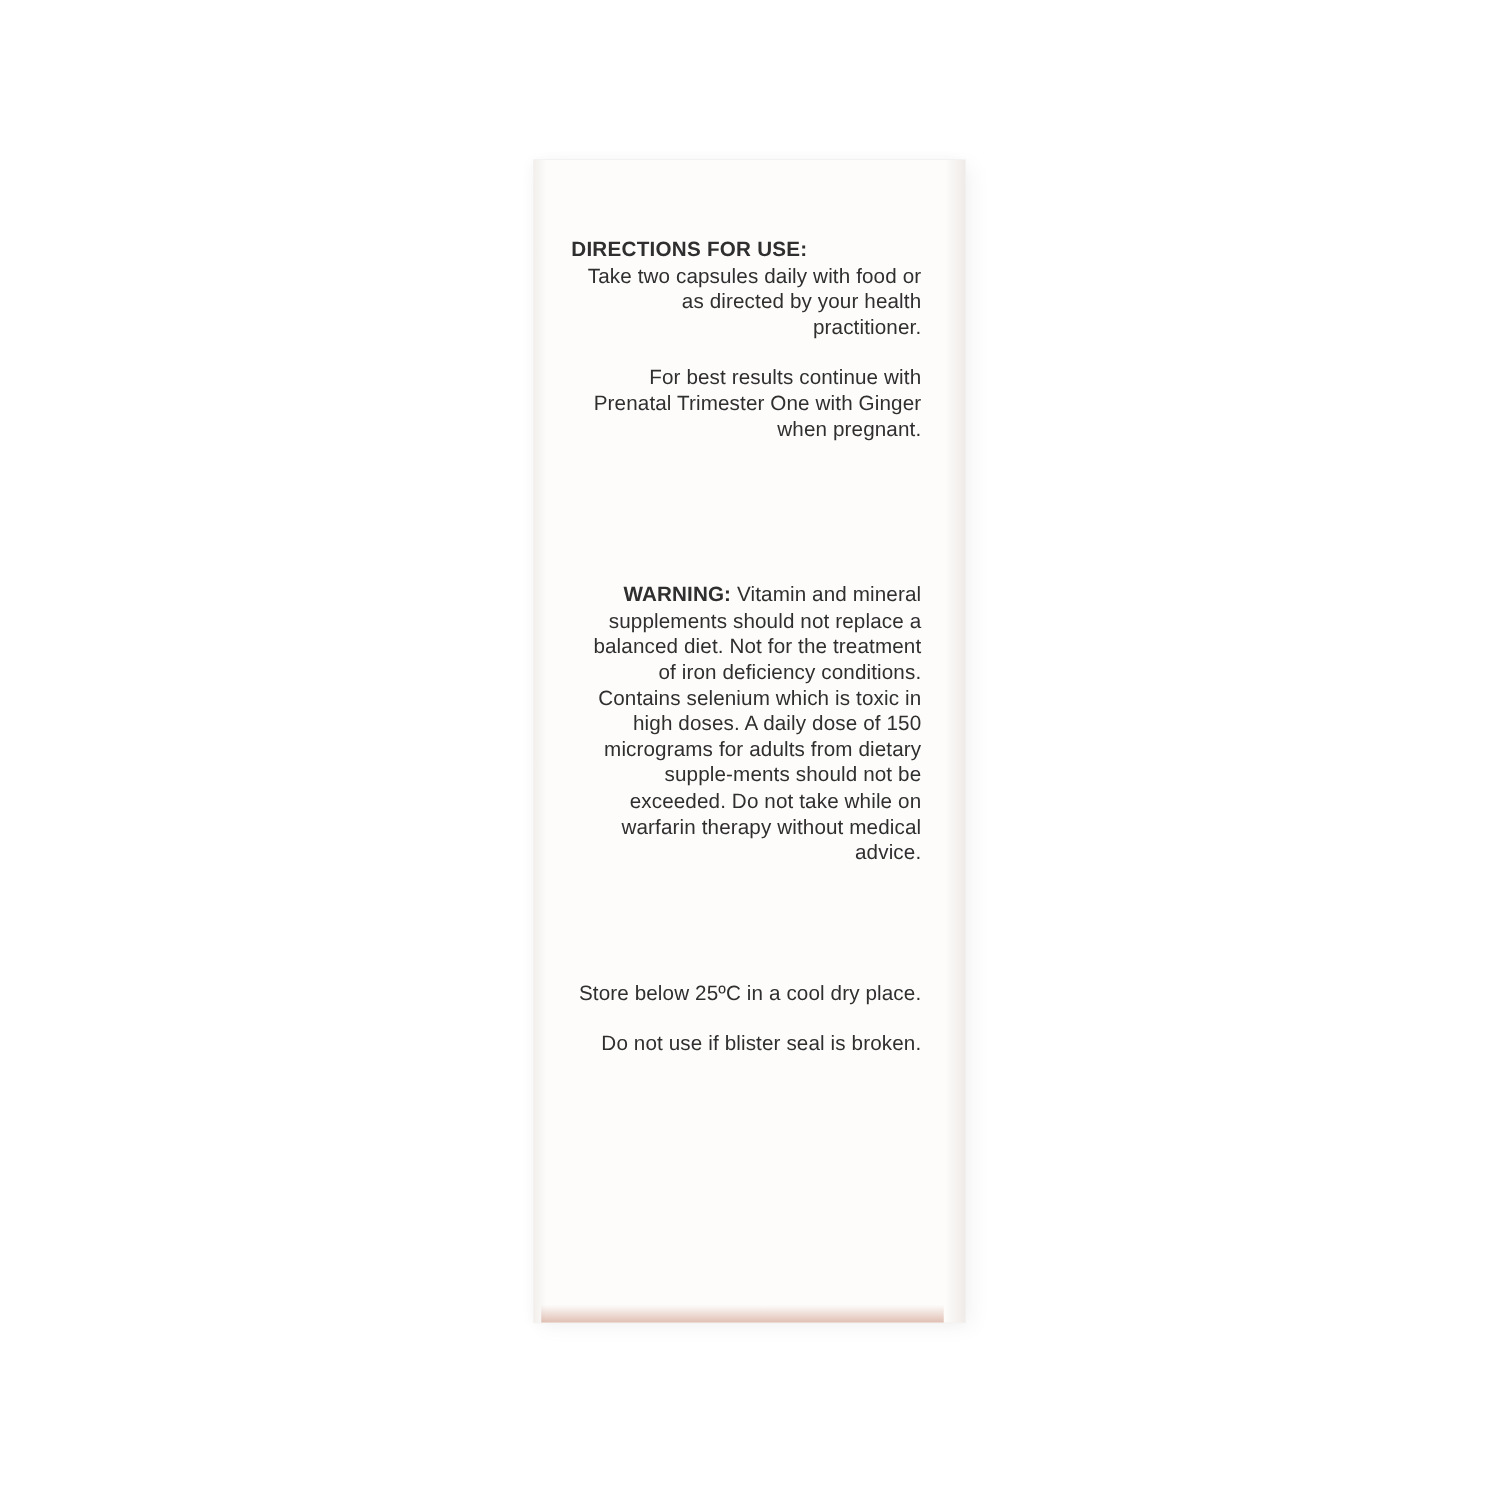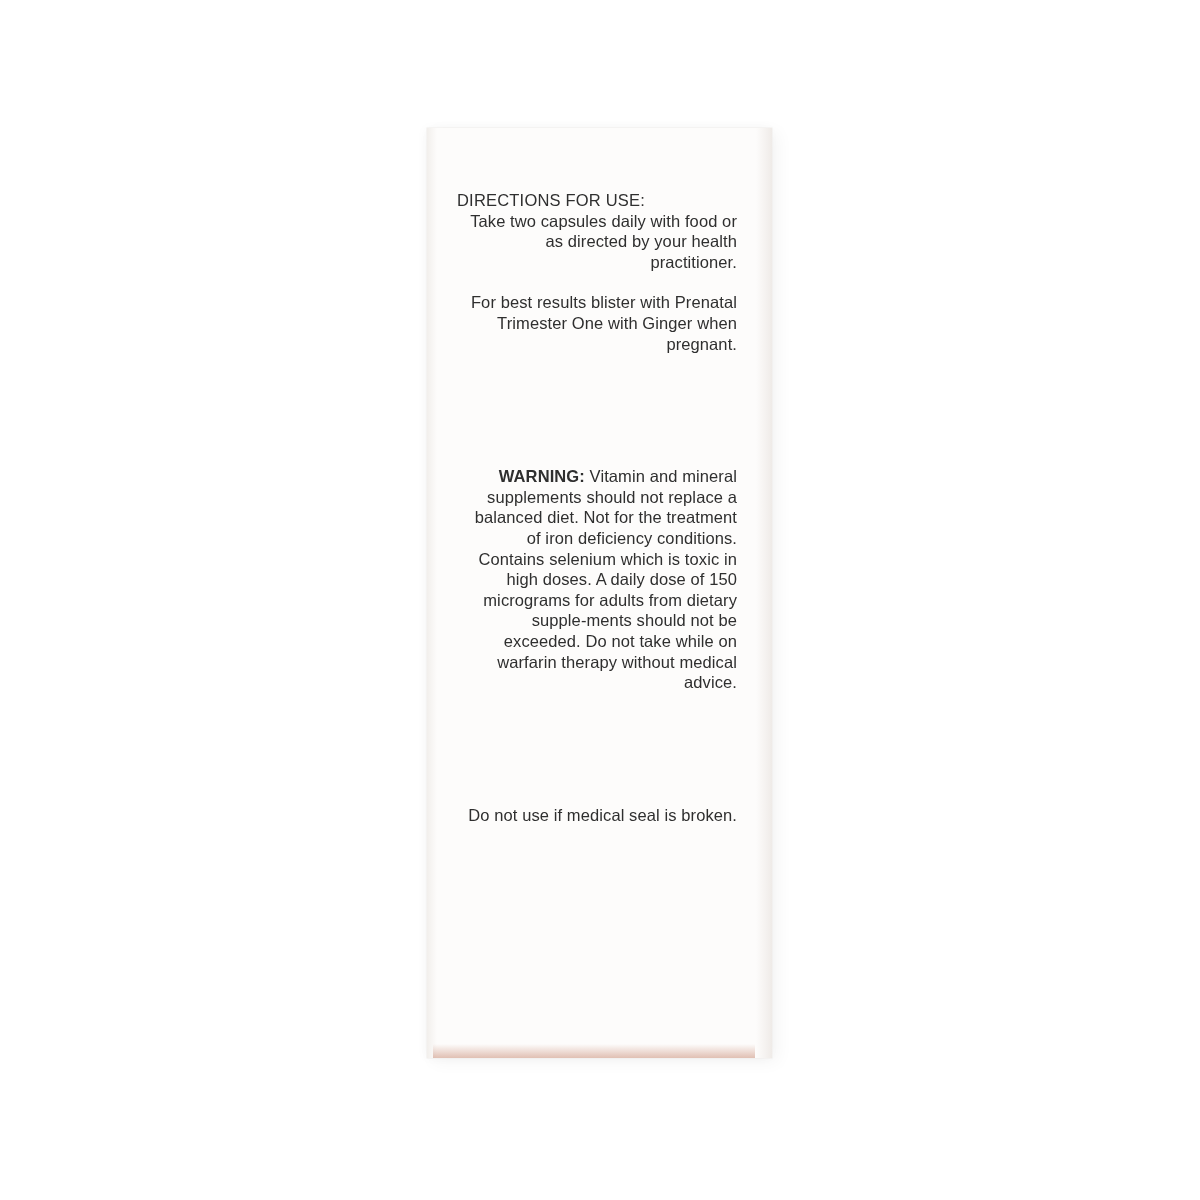--- a/index.html
+++ b/index.html
@@ -66,21 +66,21 @@
     width: 280px;
     color: #2f2f2f;
     font-size: 16.5px;
     line-height: 20.6px;
     letter-spacing: 0.1px;
   }
 
   .block { margin: 0 0 0 0; }
 
   .heading {
-    font-weight: normal;
+    font-weight: bold;
     letter-spacing: 0.2px;
     margin: 0;
   }
 
   .para { margin: 0; text-align: right; }
 
   .gap-sm { height: 20px; }
   .gap-lg { height: 112px; }
   .gap-xl { height: 72px; }
 
@@ -92,35 +92,36 @@
 <div id="scene">
 
   <div class="carton">
 
     <div class="panel">
 
       <div class="block">
         <p class="heading">DIRECTIONS FOR USE:</p>
         <p class="para">Take two capsules daily with food or as directed by your health practitioner.</p>
         <div class="gap-sm"></div>
-        <p class="para">For best results blister with Prenatal Trimester One with Ginger when pregnant.</p>
+        <p class="para">For best results continue with Prenatal Trimester One with Ginger when pregnant.</p>
       </div>
 
       <div class="gap-lg"></div>
 
       <div class="block">
         <p class="para"><span class="bold-lead">WARNING:</span><span> Vitamin and mineral supplements should not replace a balanced diet. Not for the treatment of iron deficiency conditions. Contains selenium which is toxic in high doses. A daily dose of 150 micrograms for adults from dietary supple-ments should not be exceeded. Do not take while on warfarin therapy without medical advice.</span></p>
         <div class="gap-sm"></div>
       </div>
 
       <div class="gap-xl"></div>
 
       <div class="block">
+        <p class="para">Store below 25ºC in a cool dry place.</p>
         <div class="gap-sm"></div>
-        <p class="para">Do not use if medical seal is broken.</p>
+        <p class="para">Do not use if blister seal is broken.</p>
       </div>
 
     </div>
 
     <div class="bottom-edge"></div>
   </div>
 
 </div>
 
 </body></html>

